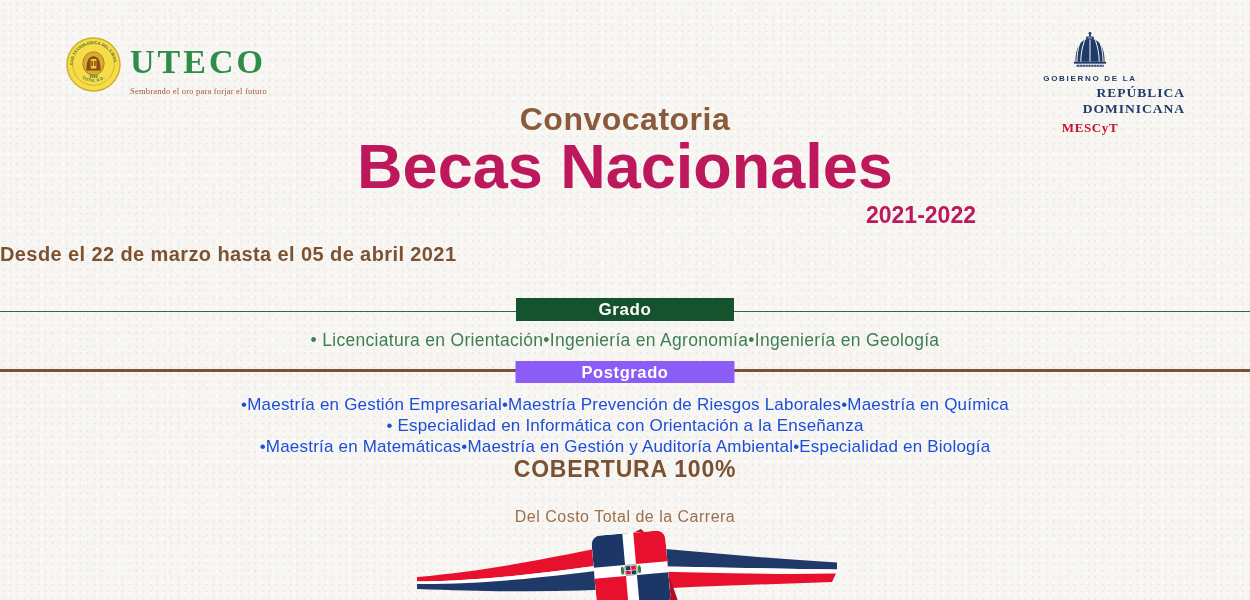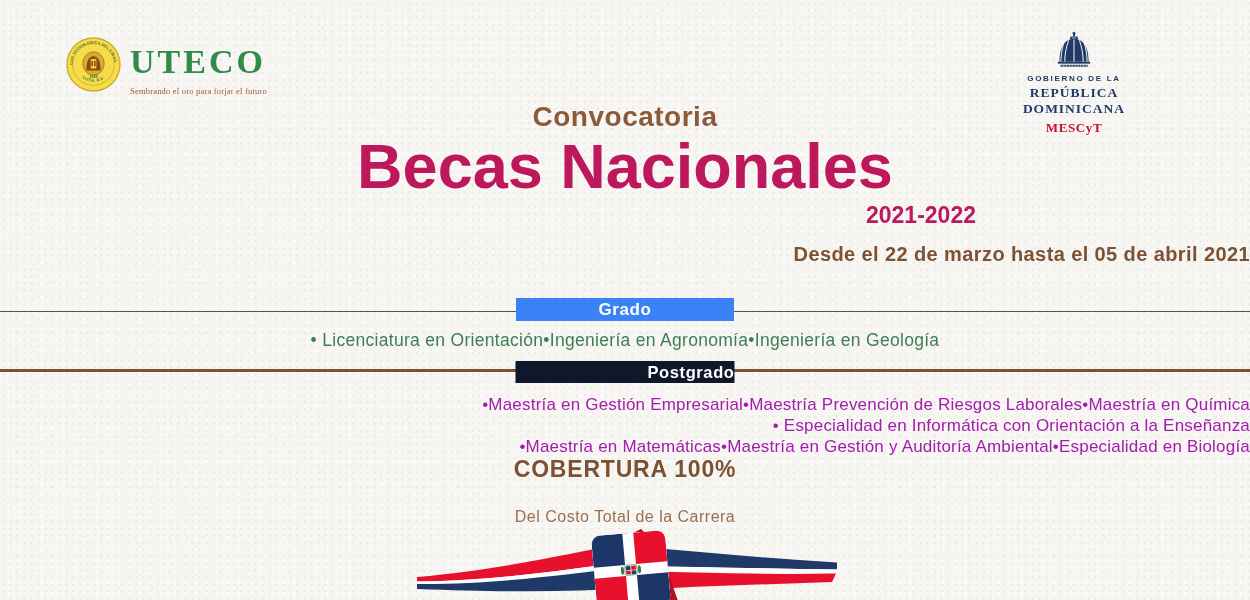--- a/index.html
+++ b/index.html
@@ -18,53 +18,53 @@
 
   
   .uteco-logo{ position:absolute; left:66px; top:37px; display:flex; align-items:flex-start; }
   .uteco-seal{ width:55px; height:55px; display:block; }
   .uteco-textblock{ margin-left:9px; padding-top:8px; }
   .uteco-name{ font-family:"Liberation Serif", serif; font-weight:bold; font-size:34px;
                color:#2f8c4a; letter-spacing:3px; line-height:1; }
   .uteco-tagline{ font-family:"Liberation Serif", serif; font-size:8.5px; color:#a4543c;
                   margin-top:7px; letter-spacing:.2px; }
 
-  .gov-logo{ position:absolute; right:81px; top:30px; width:190px; text-align:center; }
+  .gov-logo{ position:absolute; right:65px; top:30px; width:190px; text-align:center; }
   .gov-dome{ width:46px; height:42px; display:block; margin:0 auto; }
   .gov-line1{ font-size:8px; font-weight:bold; color:#1f3a68; letter-spacing:1.7px; margin-top:2px; }
   .gov-line2{ font-family:"Liberation Serif", serif; font-size:13.5px; font-weight:bold;
-              color:#1f3a68; letter-spacing:1px; margin-top:2px; }
+              color:#1f3a68; letter-spacing:1px; margin-top:2px;text-align:right; }
   .gov-line3{ font-family:"Liberation Serif", serif; font-size:13px; font-weight:bold;
               color:#c8102e; letter-spacing:.6px; margin-top:3px; }
 
   
   .kicker{ position:absolute; top:101px; width:100%; text-align:center;
-           font-size:28px; font-weight:bold; color:#8a5a3b; letter-spacing:.5px; }
+           font-size:32px; font-weight:bold; color:#8a5a3b; letter-spacing:.5px; }
   .main-title{ position:absolute; top:133px; width:100%; text-align:center;
                font-size:63px; font-weight:bold; color:#be185d; line-height:1.05; letter-spacing:0; }
   .period-row{ position:absolute; top:202px; left:50%; transform:translateX(-50%);
                width:702px; text-align:right; font-size:23px; font-weight:bold; color:#be185d; }
-  .date-line{ position:absolute; top:243px; width:100%; text-align:right;
+  .date-line{ position:absolute; top:243px; width:100%; text-align:left;
               font-size:20px; font-weight:bold; color:#7d5233; letter-spacing:.4px; }
 
   
   .grado-rule{ position:absolute; top:311px; left:0; width:100%; height:1px; background:#39634a; }
   .grado-box{ position:absolute; top:298px; left:50%; transform:translateX(-50%);
-              width:218px; height:23px; background:#3b82f6; color:#fff; font-weight:bold;
+              width:218px; height:23px; background:#14532d; color:#fff; font-weight:bold;
               font-size:17px; line-height:23px; text-align:center; letter-spacing:.6px; }
   .grado-list{ position:absolute; top:330px; width:100%; text-align:center;
                font-size:17.5px; color:#3e7d55; letter-spacing:.3px; }
 
   
   .postgrado-rule{ position:absolute; top:369px; left:0; width:100%; height:3px; background:#7a5133; }
   .postgrado-box{ position:absolute; top:361px; left:50%; transform:translateX(-50%);
-                  width:219px; height:22px; background:#0f172a; color:#fff; font-weight:bold;
-                  font-size:16.5px; line-height:22px; text-align:right; letter-spacing:.6px; }
-  .postgrado-list{ position:absolute; top:394px; width:100%; text-align:right;
-                   font-size:17px; color:#a21caf; line-height:21px; letter-spacing:.2px; }
+                  width:219px; height:22px; background:#8b5cf6; color:#fff; font-weight:bold;
+                  font-size:16.5px; line-height:22px; text-align:center; letter-spacing:.6px; }
+  .postgrado-list{ position:absolute; top:394px; width:100%; text-align:center;
+                   font-size:17px; color:#1d4ed8; line-height:21px; letter-spacing:.2px; }
 
   
   .coverage-headline{ position:absolute; top:456px; width:100%; text-align:center;
                       font-size:23px; font-weight:bold; color:#7a5133; letter-spacing:.8px; }
   .coverage-subline{ position:absolute; top:508px; width:100%; text-align:center;
                      font-size:16px; color:#9b6f4e; letter-spacing:.5px; }
 
   
   .flag-ribbon{ position:absolute; left:415px; top:526px; width:425px; height:85px; }
 </style>

